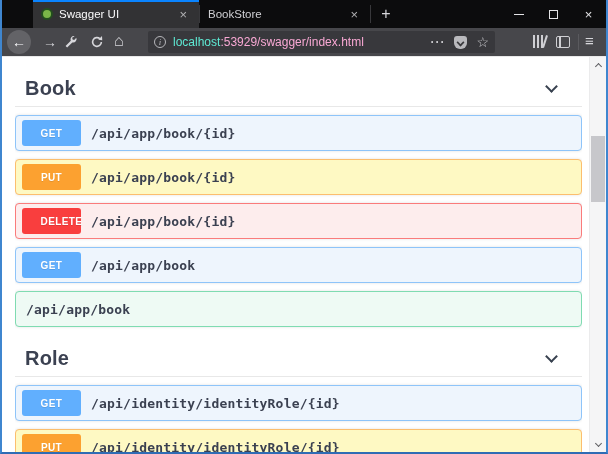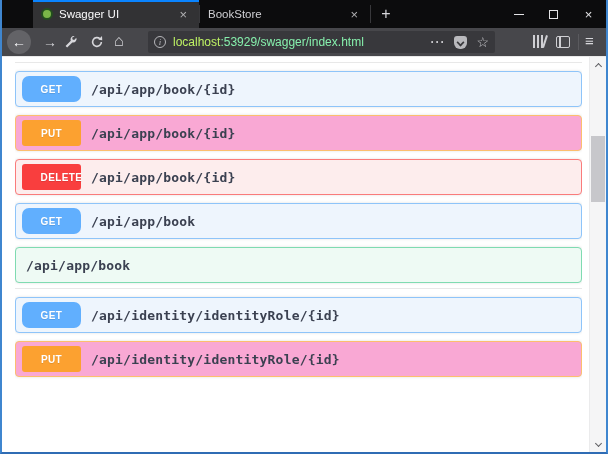--- a/index.html
+++ b/index.html
@@ -46,22 +46,22 @@
   .tool-ic { position:absolute; top:6px; color:#d7d7db; }
 
   .urlbar { position:absolute; left:146px; top:3px; width:347px; height:22px;
             background:#38383c; border-radius:2px; display:flex;
             align-items:center; padding:0 6px; }
   .info-ic { width:12px; height:12px; border:1px solid #b6b6ba; border-radius:50%;
              color:#b6b6ba; font-size:9px; line-height:10px; text-align:center;
              font-family:"Liberation Serif", serif; font-style:italic;
              flex:none; margin-right:7px; }
   .url-text { font-size:12px; white-space:nowrap; overflow:hidden; }
-  .url-host { color:#bef264; }
-  .url-rest { color:#86efac; }
+  .url-host { color:#5eead4; }
+  .url-rest { color:#f9a8d4; }
   .urlbar-right { margin-left:auto; display:flex; align-items:center; gap:9px; }
   .dots { color:#c9c9cd; font-size:12px; letter-spacing:1px; font-weight:bold; }
   .pocket { width:13px; height:13px; background:#b9b9bd; border-radius:3px 3px 6px 6px;
             position:relative; }
   .pocket::after { content:""; position:absolute; left:3px; top:3px; width:5px;
                    height:5px; border-right:2px solid #38383c;
                    border-bottom:2px solid #38383c; transform:rotate(45deg) scale(.8); }
   .star { color:#c9c9cd; font-size:14px; line-height:1; }
 
   .lib-ic { position:absolute; top:7px; left:530px; width:16px; height:14px; }
@@ -95,22 +95,22 @@
   .op { display:flex; align-items:center; height:36px; margin-top:8px;
         border-radius:4px; border:1px solid; box-shadow:0 0 3px rgba(0,0,0,.12);
         cursor:pointer; }
   .op .method { width:59px; height:26px; margin-left:6px; border-radius:3px;
                 color:#fff; font-size:10px; font-weight:bold; letter-spacing:.4px;
                 display:flex; align-items:center; justify-content:center;
                 text-shadow:0 1px 0 rgba(0,0,0,.1); flex:none; }
   .op .path { margin-left:10px; font-family:"DejaVu Sans Mono","Liberation Mono",monospace;
               font-size:13px; font-weight:bold; color:#3b4151; letter-spacing:.2px; }
   .op.get    { background:#eef5fd; border-color:#8ec4f9; }
-  .op.get .method { background:#61affe;border-radius:7px; }
-  .op.put    { background:#f9a8d4; border-color:#fcbe6e; }
+  .op.get .method { background:#61affe; }
+  .op.put    { background:#fef9c3; border-color:#fcbe6e; }
   .op.put .method { background:#fca130; }
   .op.delete { background:#fdeded; border-color:#fa7b7b; }
   .op.delete .method { background:#f93e3e;padding-left:20px; }
   .op.post   { background:#eefaf4; border-color:#7fdbb1; }
   .op.post .method { background:#49cc90; }
 
   
   .scrollbar { position:absolute; right:0; top:0; bottom:0; width:17px;
                background:#f5f5f6; border-left:1px solid #ebebec; }
   .sb-btn { position:absolute; left:0; width:16px; height:15px;
@@ -198,20 +198,24 @@
     <div class="side-ic"></div>
     <div class="tool-sep"></div>
     <div class="burger">
       <span>≡</span>
     </div>
   </div>
 
   <div class="content">
     <div class="page">
 
+      <div class="sect-head">
+        <span class="sect-title">Book</span>
+        <span class="chev"></span>
+      </div>
       <div class="sect-divider"></div>
 
       <div class="op get">
         <span class="method">GET</span>
         <span class="path">/api/app/book/{id}</span>
       </div>
       <div class="op put">
         <span class="method">PUT</span>
         <span class="path">/api/app/book/{id}</span>
       </div>
@@ -220,20 +224,24 @@
         <span class="path">/api/app/book/{id}</span>
       </div>
       <div class="op get">
         <span class="method">GET</span>
         <span class="path">/api/app/book</span>
       </div>
       <div class="op post">
         <span class="path">/api/app/book</span>
       </div>
 
+      <div class="sect-head">
+        <span class="sect-title">Role</span>
+        <span class="chev"></span>
+      </div>
       <div class="sect-divider"></div>
 
       <div class="op get">
         <span class="method">GET</span>
         <span class="path">/api/identity/identityRole/{id}</span>
       </div>
       <div class="op put">
         <span class="method">PUT</span>
         <span class="path">/api/identity/identityRole/{id}</span>
       </div>

